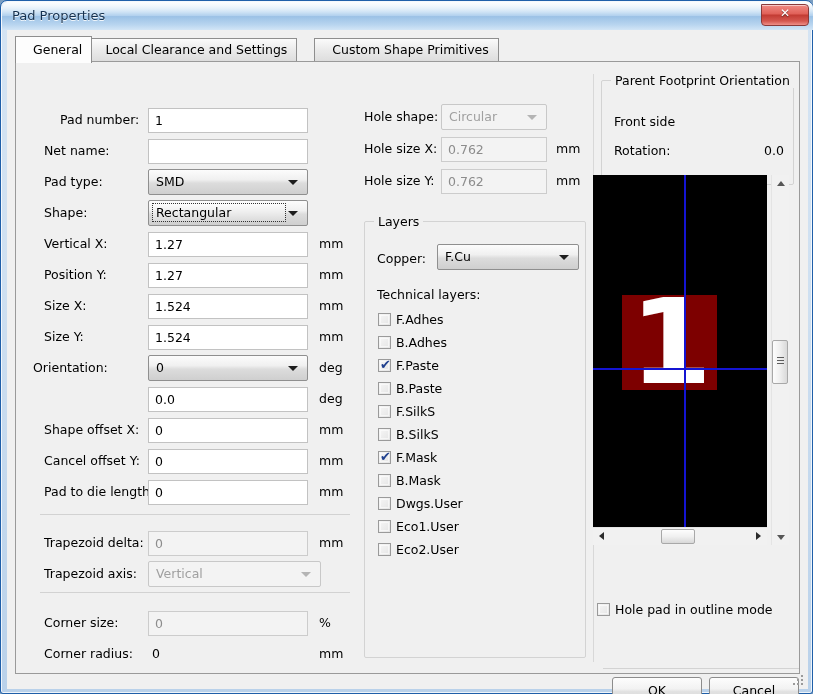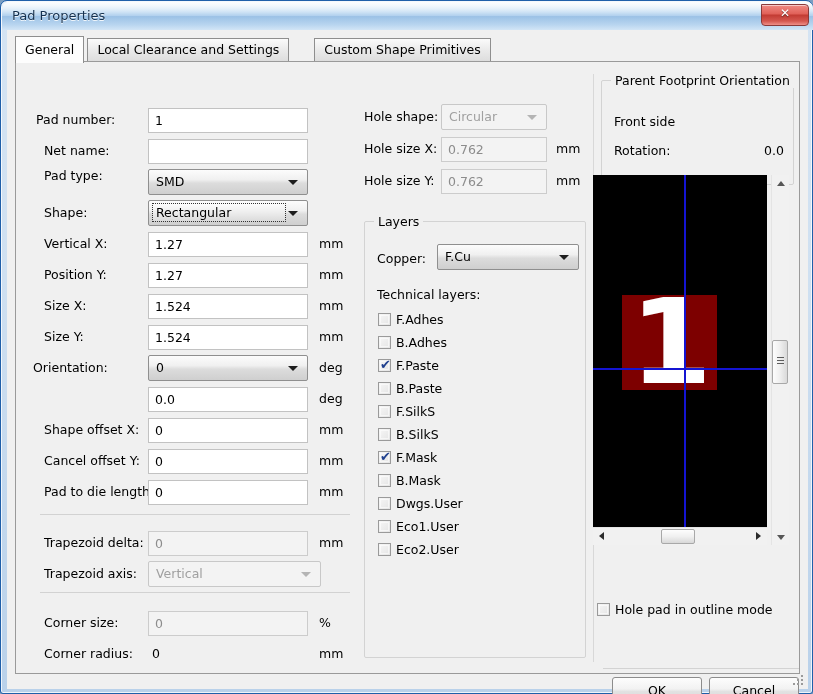--- a/index.html
+++ b/index.html
@@ -89,21 +89,21 @@
   }
   .tab {
     position: absolute;
     top: 2px;
     height: 24px;
     box-sizing: border-box;
     border: 1px solid #8e8e8e;
     border-bottom: none;
     background: linear-gradient(180deg,#fbfbfb 0%, #ebebeb 45%, #dcdcdc 100%);
     font-size: 12.5px;
-    padding: 3px 9px 0 9px;
+    padding: 3px 9px 0 17px;
     color: #000;
     white-space: nowrap;
     cursor: pointer;
   }
   .tab.active {
     top: 0;
     height: 27px;
     background: #fdfdfd;
     border-color: #8e8e8e;
     z-index: 4;
@@ -431,25 +431,25 @@
         <div class="tab" style="left: 72.45px;"><span>Local Clearance and Settings</span></div>
         <div class="tab" style="left: 299.25px;"><span>Custom Shape Primitives</span></div>
       </div>
 
     <div id="tabpanel">
       <div id="tabpanel-inner">
 
         <div id="left-col">
             <div class="sep" style="left: 24px; top: 452px; width: 310px;"></div>
             <div class="sep" style="left: 24px; top: 530px; width: 310px;"></div>
-            <div class="lbl" style="left: 20px; top: 51px;">Pad number:</div>
+            <div class="lbl" style="left: 44px; top: 51px;">Pad number:</div>
             <div class="txt" style="left: 132px; top: 46px; width: 160px;">1</div>
             <div class="lbl" style="left: 28px; top: 82px;">Net name:</div>
             <div class="txt" style="left: 132px; top: 77px; width: 160px;"></div>
-            <div class="lbl" style="left: 28px; top: 107px;">Pad type:</div>
+            <div class="lbl" style="left: 28px; top: 113px;">Pad type:</div>
             <div class="combo" style="left: 132px; top: 107px; width: 160px;">
               <div class="cv">SMD</div>
               <div class="arrow"></div>
             </div>
             <div class="lbl" style="left: 28px; top: 144px;">Shape:</div>
             <div class="combo focused" style="left: 132px; top: 138px; width: 160px;">
               <div class="cv">Rectangular</div>
               <div class="arrow"></div>
             </div>
             <div class="lbl" style="left: 28px; top: 175px;">Vertical X:</div>

